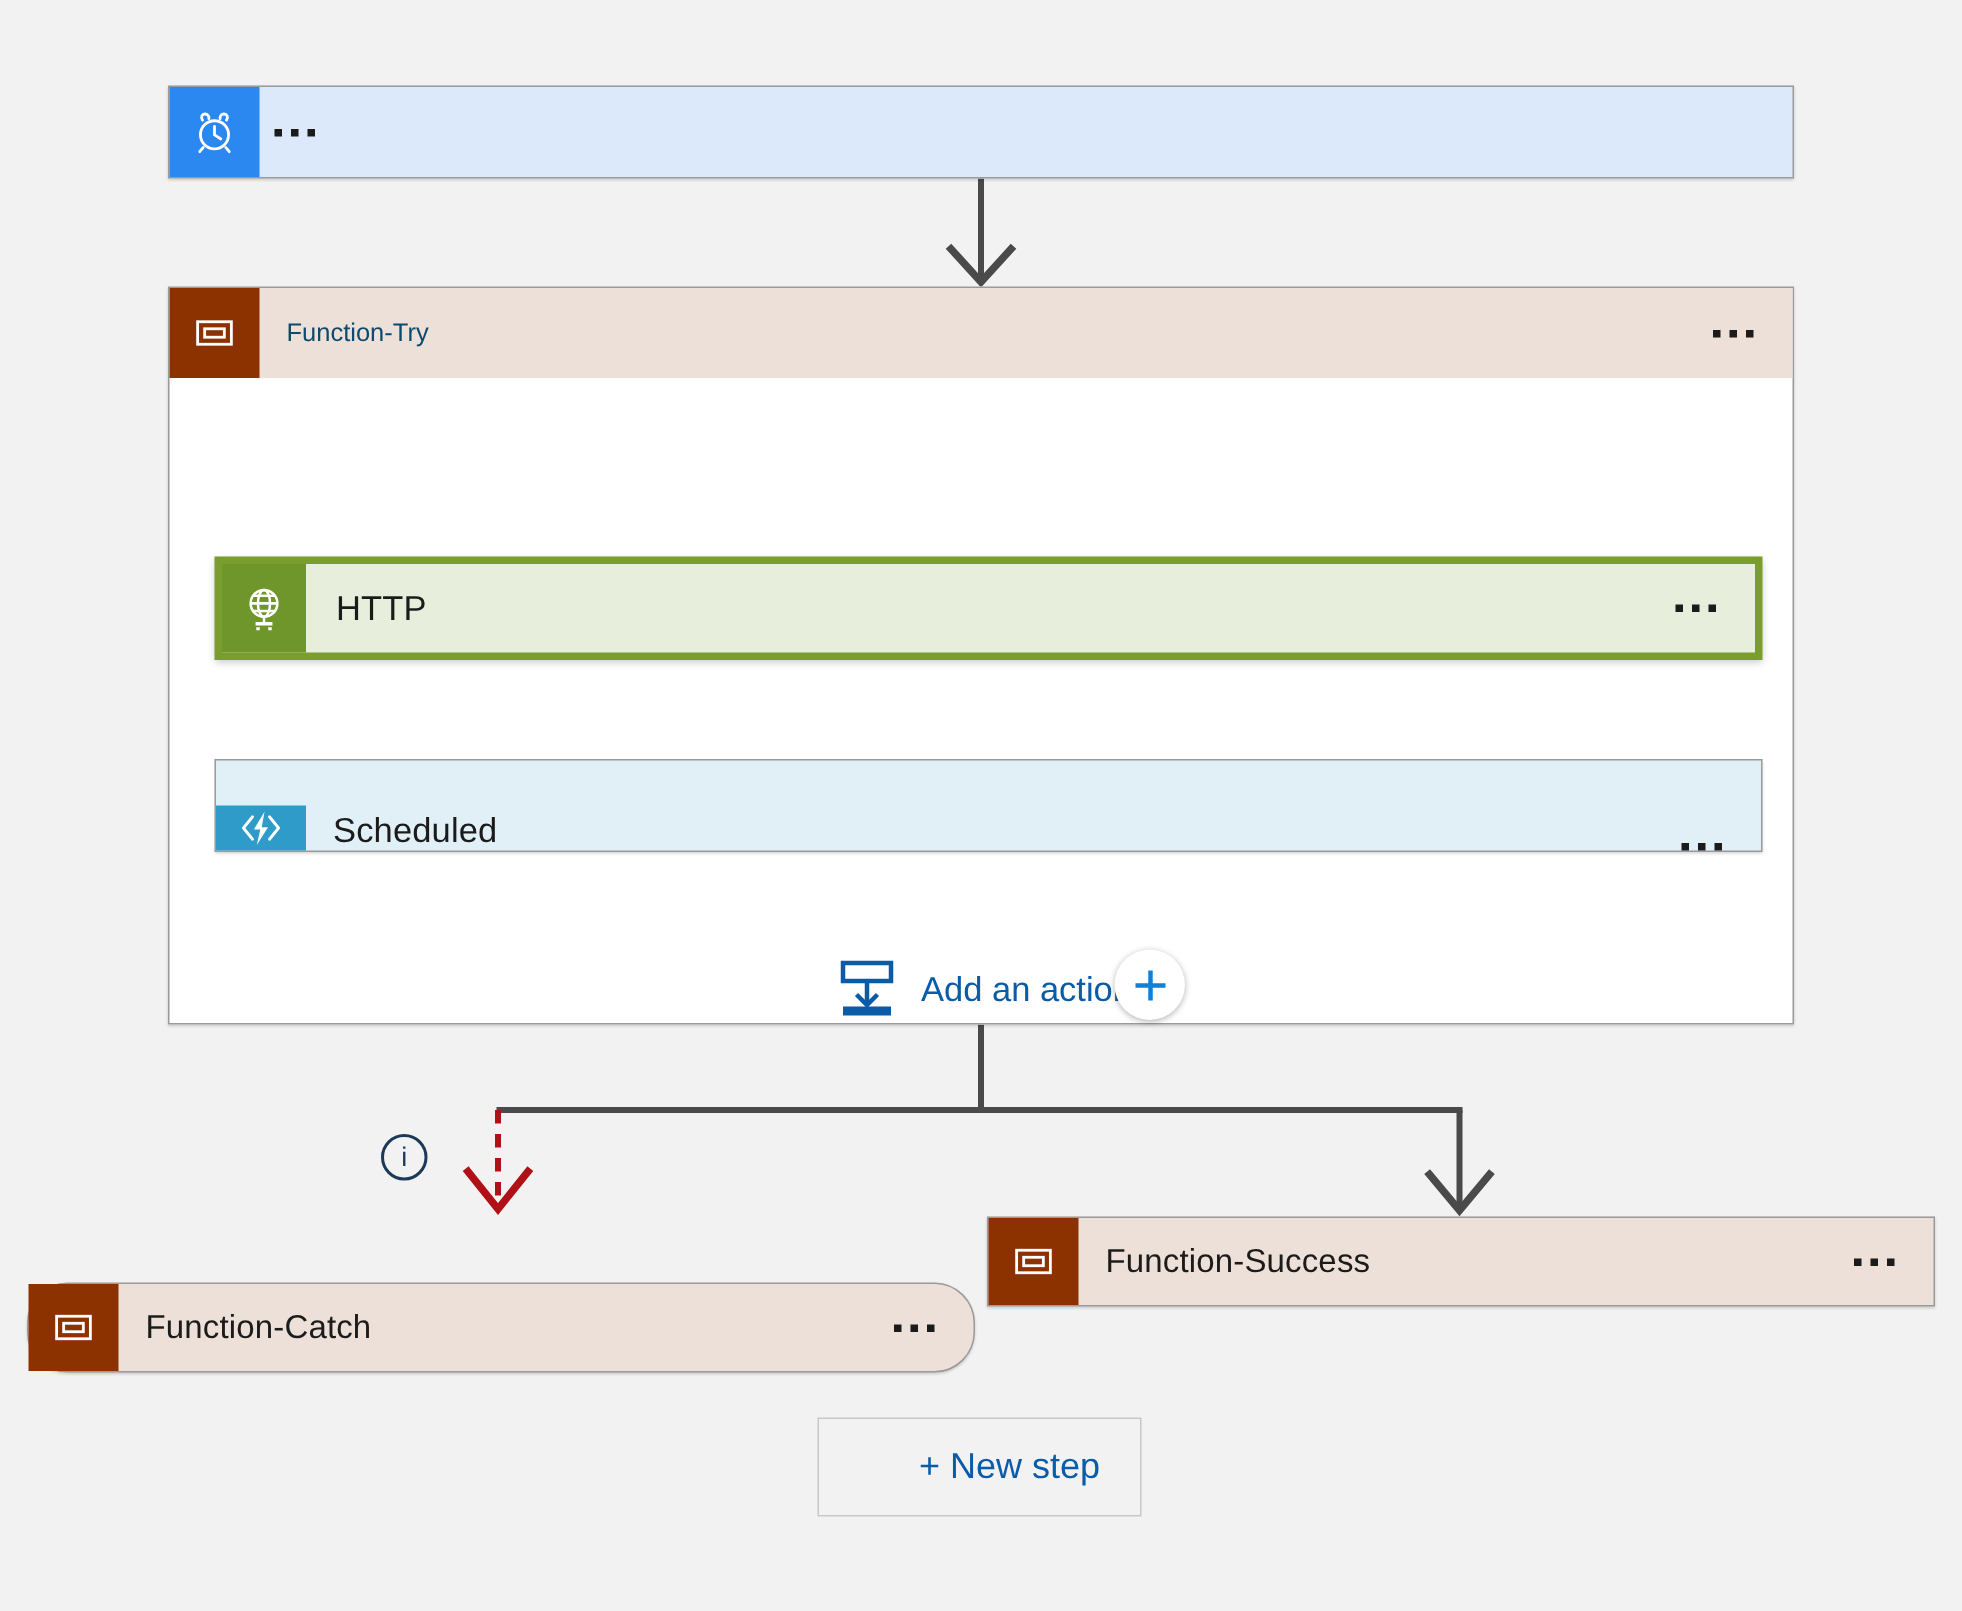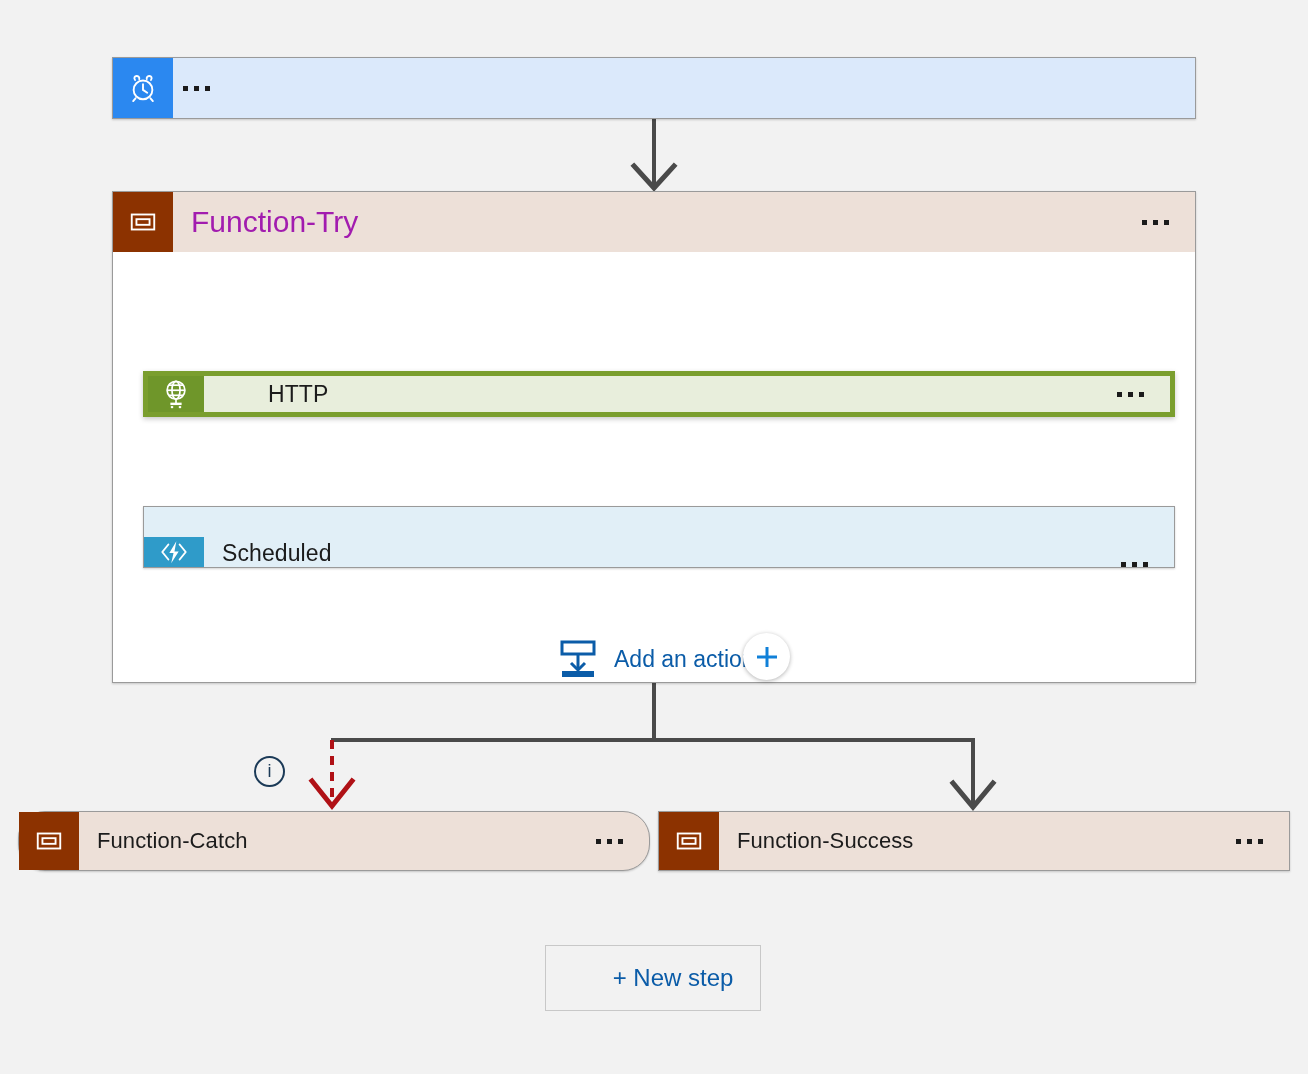--- a/index.html
+++ b/index.html
@@ -81,47 +81,46 @@
     height: 60px;
     background: #ede0d8;
   }
   #scope-try .scope-header .icon-tile {
     width: 60px; flex: 0 0 60px;
     background: #8c3200;
     display: flex; align-items: center; justify-content: center;
   }
   #scope-try .scope-header .card-title {
     flex: 1 1 auto; display: flex; align-items: center;
-    padding-left: 18px; font-size: 30px; color: #a21caf; white-space: nowrap;
+    padding-left: 18px; font-size: 17px; color: #0c4a6e; white-space: nowrap;
   }
   #scope-try .scope-header .ellipsis {
     flex: 0 0 auto; display: flex; align-items: center; gap: 6px;
     padding: 0 26px 0 10px;
   }
   .scope-body { position: relative; height: 430px; }
 
   #card-http {
-    left: 30px; top: 119px; width: 1032px; height: 46px;
+    left: 30px; top: 119px; width: 1032px; height: 69px;
     background: #e8eedc;
     border: 5px solid #7a9e2e;
     box-shadow: 0 2px 5px rgba(0,0,0,0.22);
-    gap: 44px;
   }
   #card-http .icon-tile { background: #6f962a; width: 56px; flex: 0 0 56px; }
   #card-http .card-title { padding-left: 20px; }
 
   #card-scheduled {
     left: 30px; top: 254px; width: 1032px; height: 62px;
     background: #e1eff7;
     align-items: flex-end;
   }
   #card-scheduled .icon-tile { background: #2f9bc9; }
 
   #card-catch {
-    left: 18px; top: 811px; width: 632px; height: 60px;
+    left: 18px; top: 855px; width: 632px; height: 60px;
     background: #ede0d8;
     border-radius: 27px;
   }
   #card-catch .icon-tile { background: #8c3200; }
   #card-catch .card-title { font-size: 22px; }
 
   #card-success {
     left: 658px; top: 811px; width: 632px; height: 60px;
     background: #ede0d8;
   }

